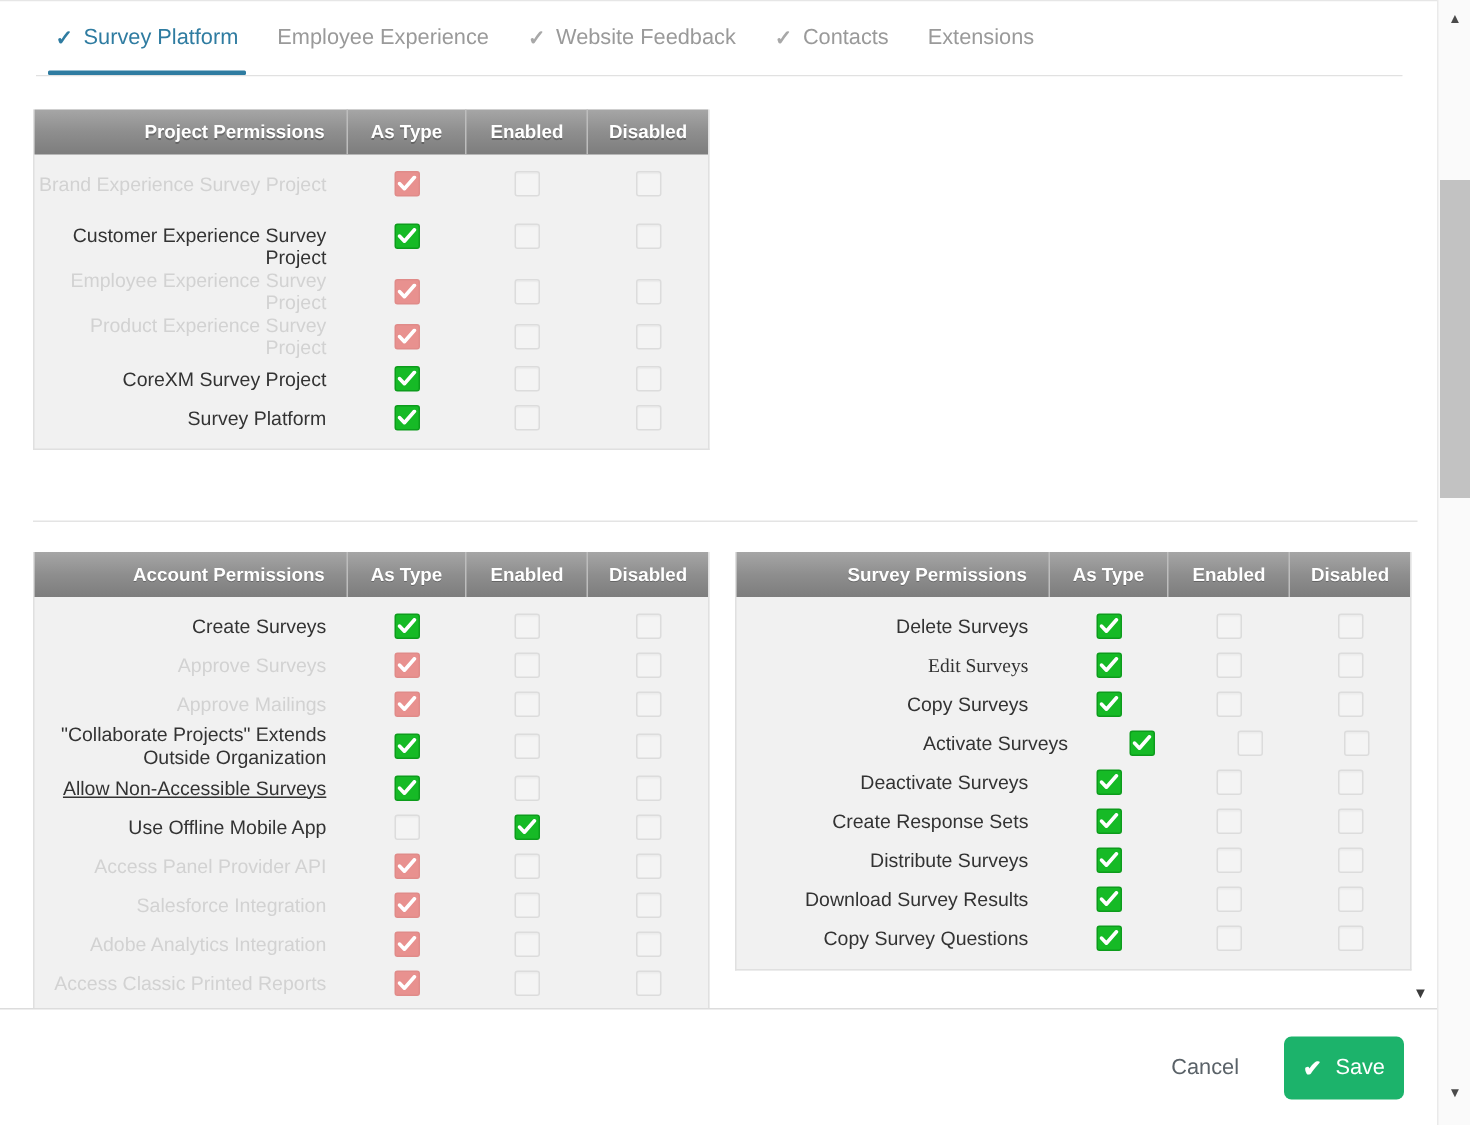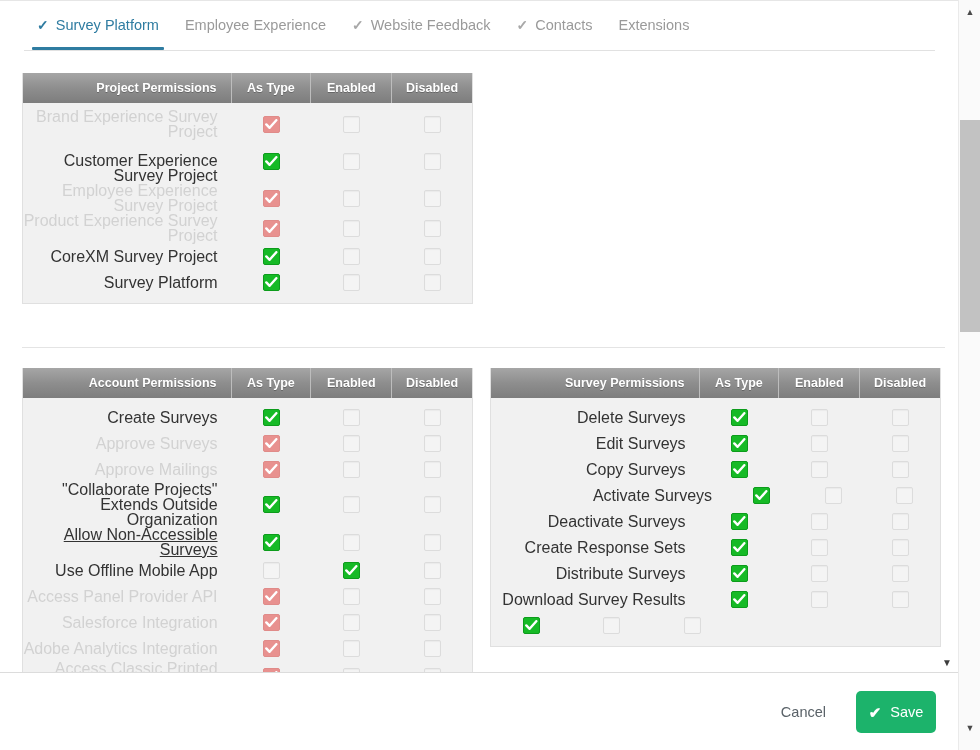--- a/index.html
+++ b/index.html
@@ -128,21 +128,21 @@
   }
   .prow .rc {
     display: flex;
     align-items: center;
     justify-content: center;
   }
   .prow .rc.name {
     justify-content: flex-end;
     text-align: right;
     padding-right: 14px;
-    font-size: 16px;
+    font-size: 13px;
     color: #333333;
     line-height: 15px;
   }
   .prow.muted .rc.name { color: #d2d2d2; }
 
   
   .cb {
     width: 17px;
     height: 17px;
     border-radius: 2px;
@@ -581,21 +581,21 @@
               </span>
             </div>
             <div class="rc" style="width: 81px;">
               <span class="cb empty"></span>
             </div>
             <div class="rc" style="width: 80px;">
               <span class="cb empty"></span>
             </div>
           </div>
           <div class="prow">
-            <div class="rc name" style="width: 209px;">Edit Surveys</div>
+            <div class="rc name" style="width: 209px; font-family: Liberation Serif, serif;">Edit Surveys</div>
             <div class="rc" style="width: 80px;">
               <span class="cb green">
                 <svg width="13" height="11" viewBox="0 0 13 11">
                   <path d="M1.3 5.4 L4.6 8.8 L11.3 1.2" stroke="#ffffff" stroke-width="2.4" fill="none" stroke-linecap="round" stroke-linejoin="round"></path>
                 </svg>
               </span>
             </div>
             <div class="rc" style="width: 81px;">
               <span class="cb empty"></span>
             </div>
@@ -693,20 +693,21 @@
               </span>
             </div>
             <div class="rc" style="width: 81px;">
               <span class="cb empty"></span>
             </div>
             <div class="rc" style="width: 80px;">
               <span class="cb empty"></span>
             </div>
           </div>
           <div class="prow">
+            <div class="rc name" style="width: 209px;">Copy Survey Questions</div>
             <div class="rc" style="width: 80px;">
               <span class="cb green">
                 <svg width="13" height="11" viewBox="0 0 13 11">
                   <path d="M1.3 5.4 L4.6 8.8 L11.3 1.2" stroke="#ffffff" stroke-width="2.4" fill="none" stroke-linecap="round" stroke-linejoin="round"></path>
                 </svg>
               </span>
             </div>
             <div class="rc" style="width: 81px;">
               <span class="cb empty"></span>
             </div>

